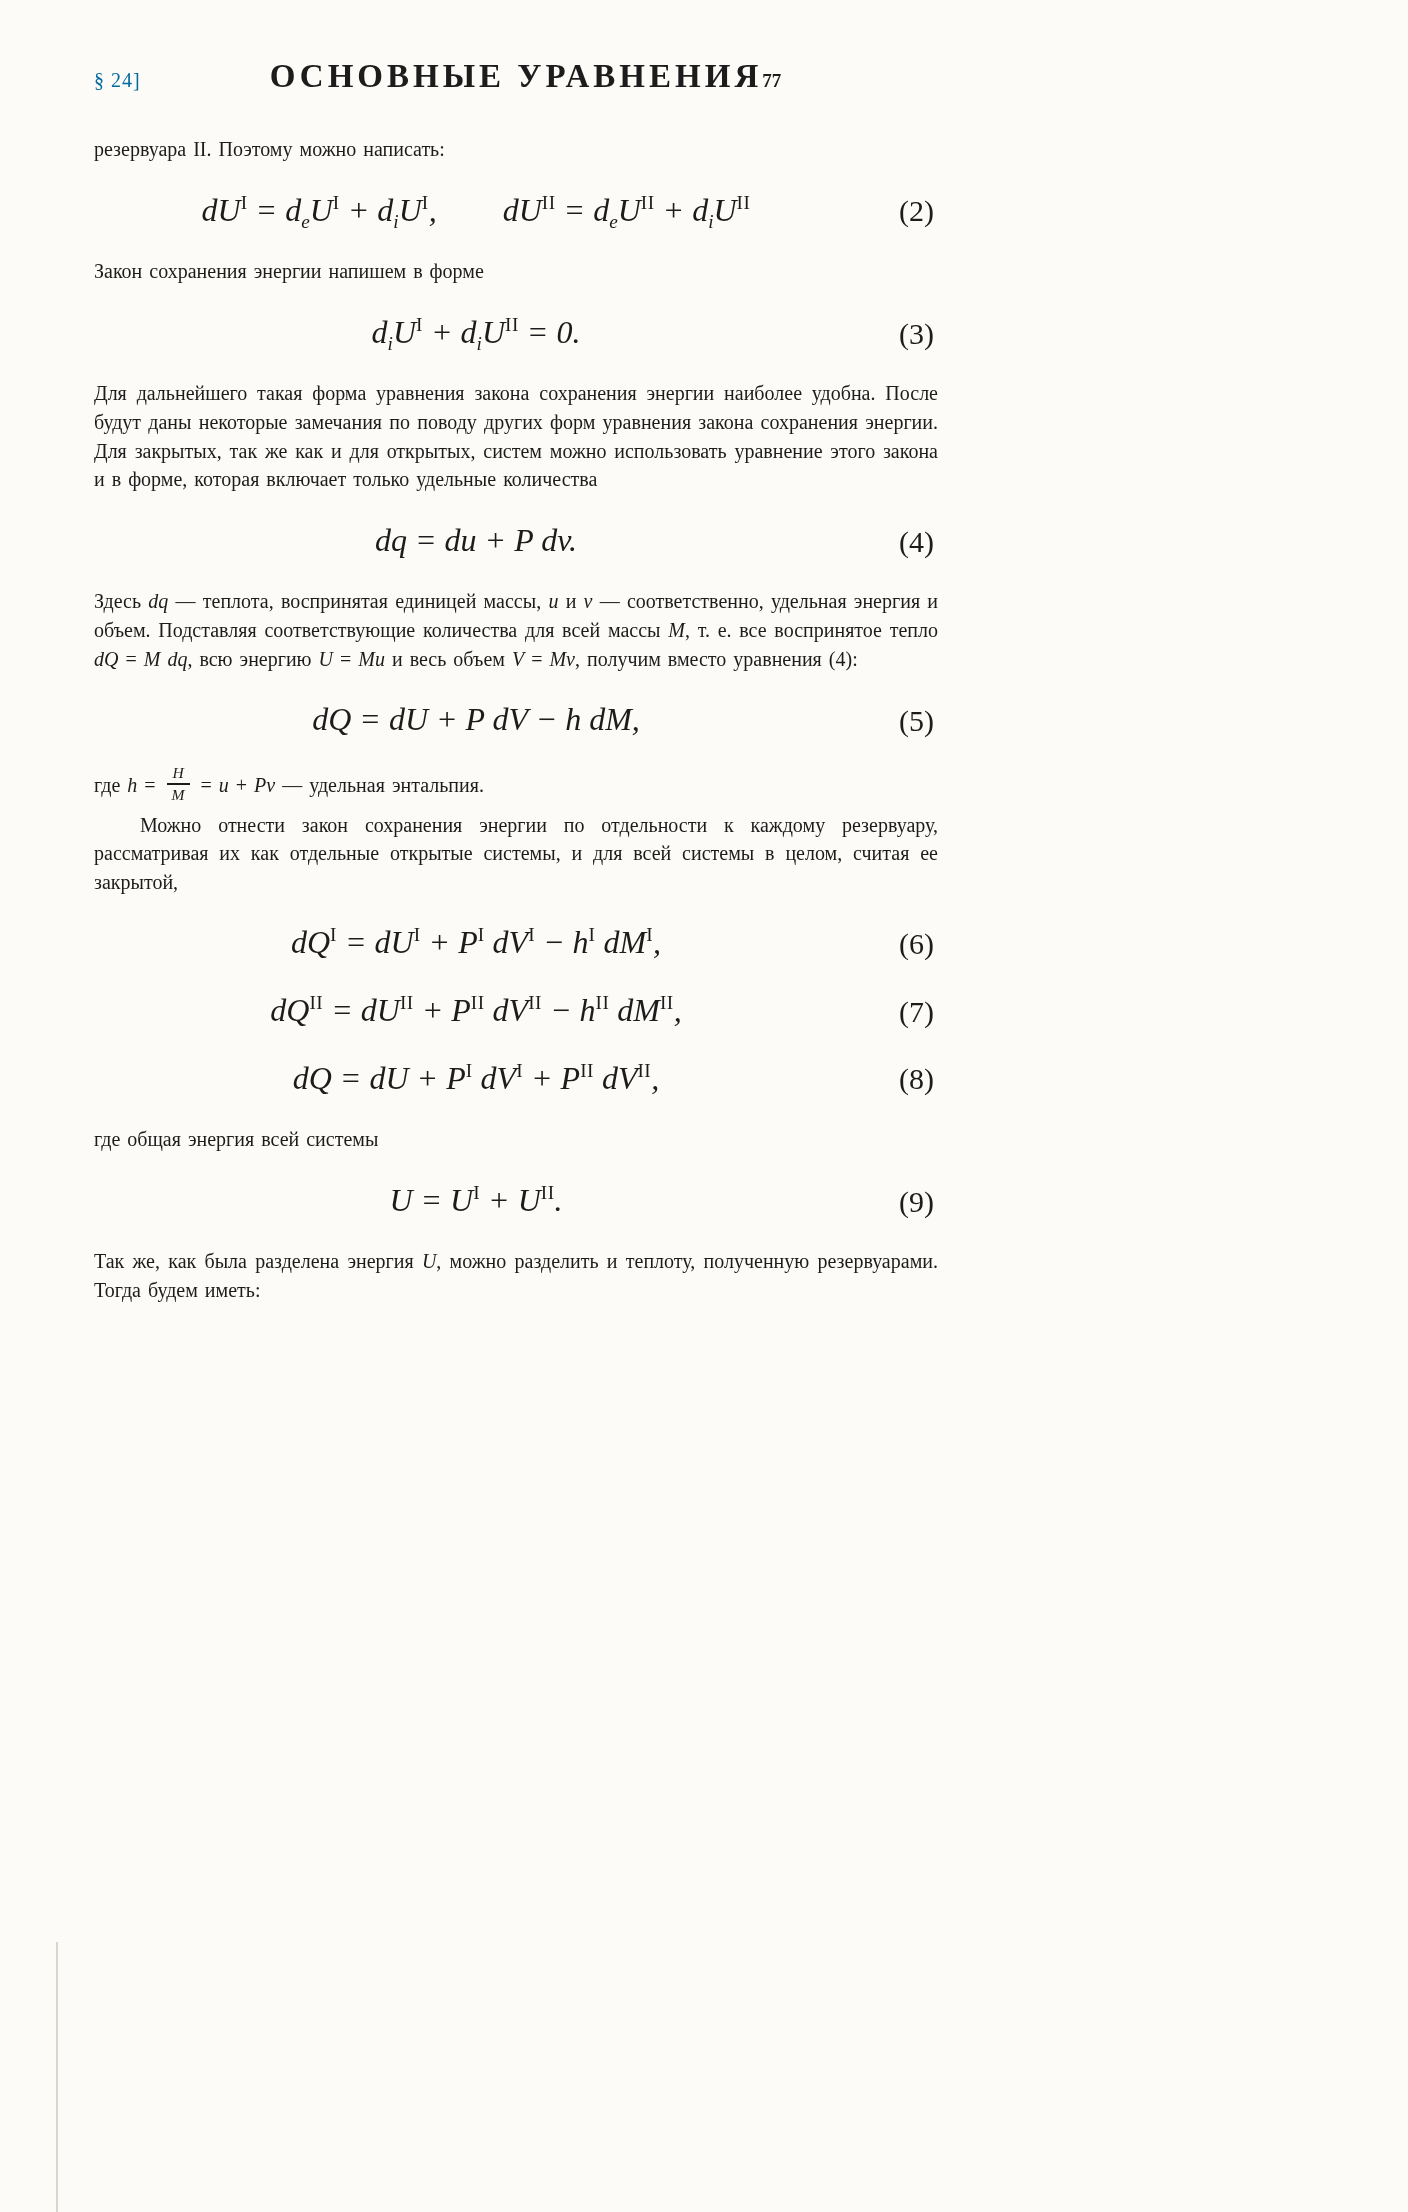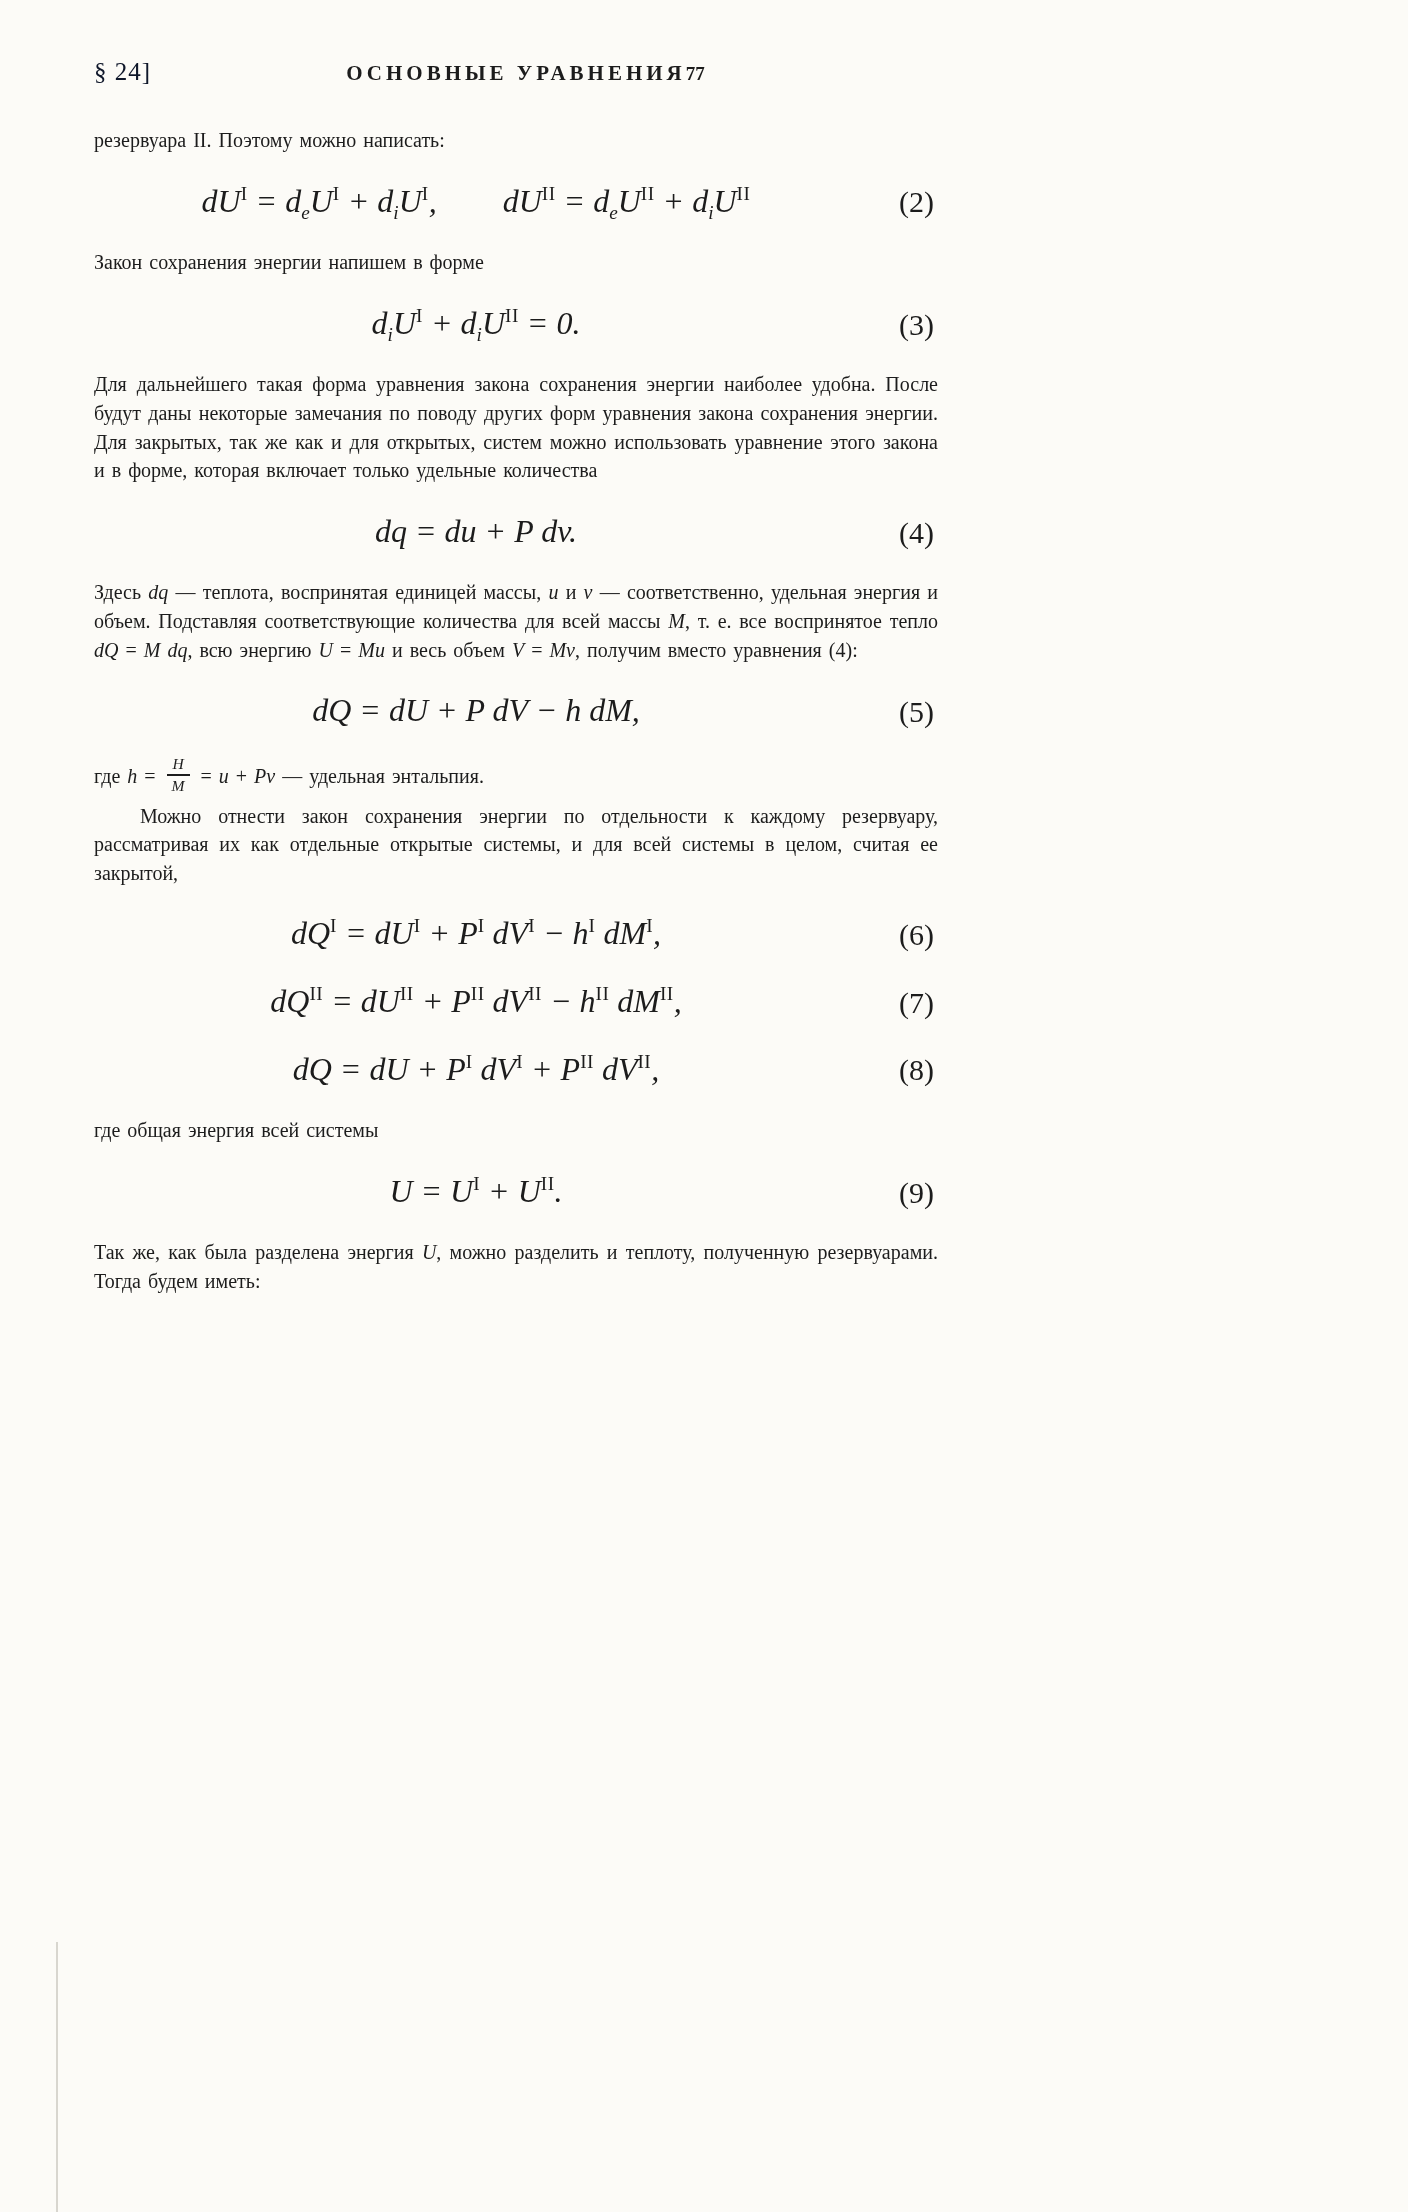--- a/index.html
+++ b/index.html
@@ -21,26 +21,26 @@
     width: 844px;
   }
   
   .runhead {
     display: grid;
     grid-template-columns: 1fr auto 1fr;
     align-items: baseline;
     margin-bottom: 40px;
   }
   .runhead .section {
-    font-size: 25px;
+    font-size: 20px;
     letter-spacing: 1px;
-    color: #0f172a;
+    color: #0369a1;
   }
   .runhead .title {
-    font-size: 21px;
+    font-size: 33px;
     font-weight: 700;
     letter-spacing: 4px;
     text-align: center;
     white-space: nowrap;
   }
   .runhead .folio {
     font-size: 19px;
     font-weight: 700;
     text-align: left;
   }

